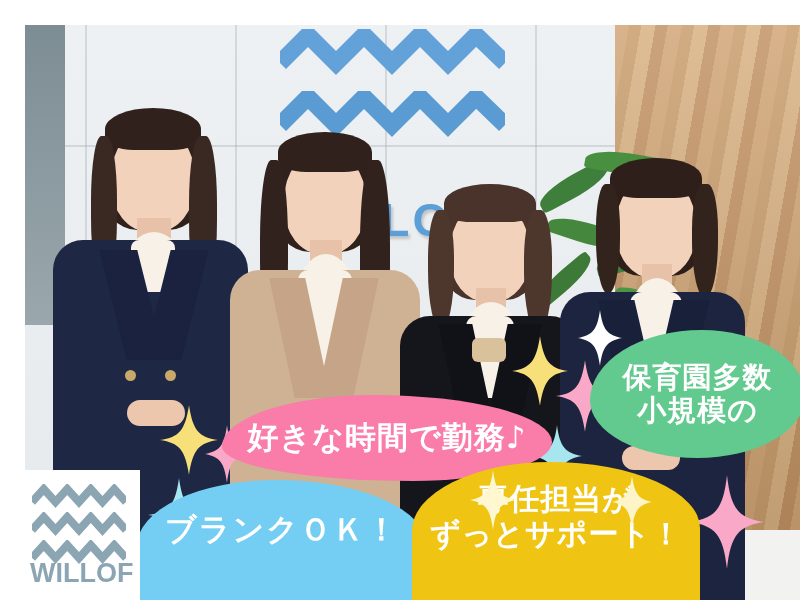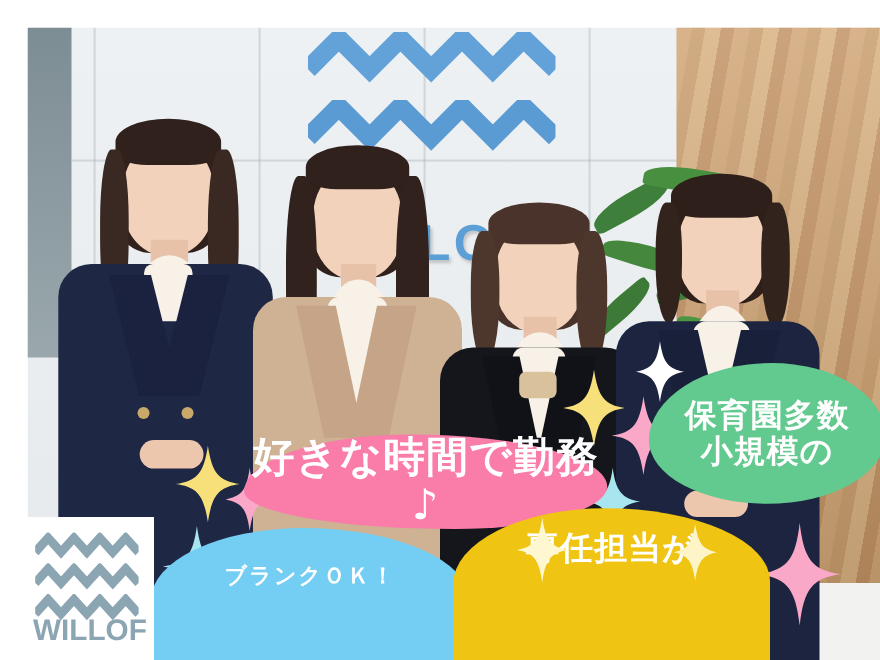--- a/index.html
+++ b/index.html
@@ -88,26 +88,26 @@
           font-family:"DejaVu Sans","Liberation Sans",sans-serif;}
 
   .bubble-green{
     left:590px;top:330px;width:215px;height:128px;background:#62c98f;
     border-radius:52% 48% 50% 50%/55% 52% 48% 45%;
     font-size:29px;letter-spacing:1px;
   }
   .bubble-pink{
     left:222px;top:395px;width:330px;height:86px;background:#f97ca9;
     border-radius:46% 54% 42% 58%/60% 55% 45% 40%;
-    font-size:38px;letter-spacing:1px;
+    font-size:31px;letter-spacing:1px;
   }
   .bubble-blue{
     left:137px;top:480px;width:290px;height:120px;background:#74cdf2;
     border-radius:48% 52% 0 0/55% 55% 0 0;
-    font-size:20px;letter-spacing:2px;align-items:flex-start;padding-top:32px;
+    font-size:31px;letter-spacing:2px;align-items:flex-start;padding-top:32px;
     box-sizing:border-box;
   }
   .bubble-yellow{
     left:412px;top:462px;width:288px;height:138px;background:#f0c413;
     border-radius:48% 52% 40% 40%/50% 48% 0 0;
     font-size:30px;letter-spacing:1px;align-items:flex-start;padding-top:20px;
     box-sizing:border-box;
   }
 
   
@@ -291,20 +291,21 @@
     <span>好きな時間で勤務♪</span>
   </div>
 
   <div class="bubble bubble-blue">
     <span>ブランクＯＫ！</span>
   </div>
 
   <div class="bubble bubble-yellow">
     <span style="display:block;">
       <span>専任担当が</span><br>
+      <span>ずっとサポート！</span>
     </span>
   </div>
 
   <div class="spark" style="left:470px;top:470px;width:46px;height:60px;">
     <svg viewBox="0 0 48 62">
         <path d="M24 0 C27 22 32 28 48 31 C32 34 27 40 24 62 C21 40 16 34 0 31 C16 28 21 22 24 0Z" fill="#fff7cf"></path>
       </svg>
   </div>
   <div class="spark" style="left:612px;top:476px;width:40px;height:52px;">
     <svg viewBox="0 0 42 54">

